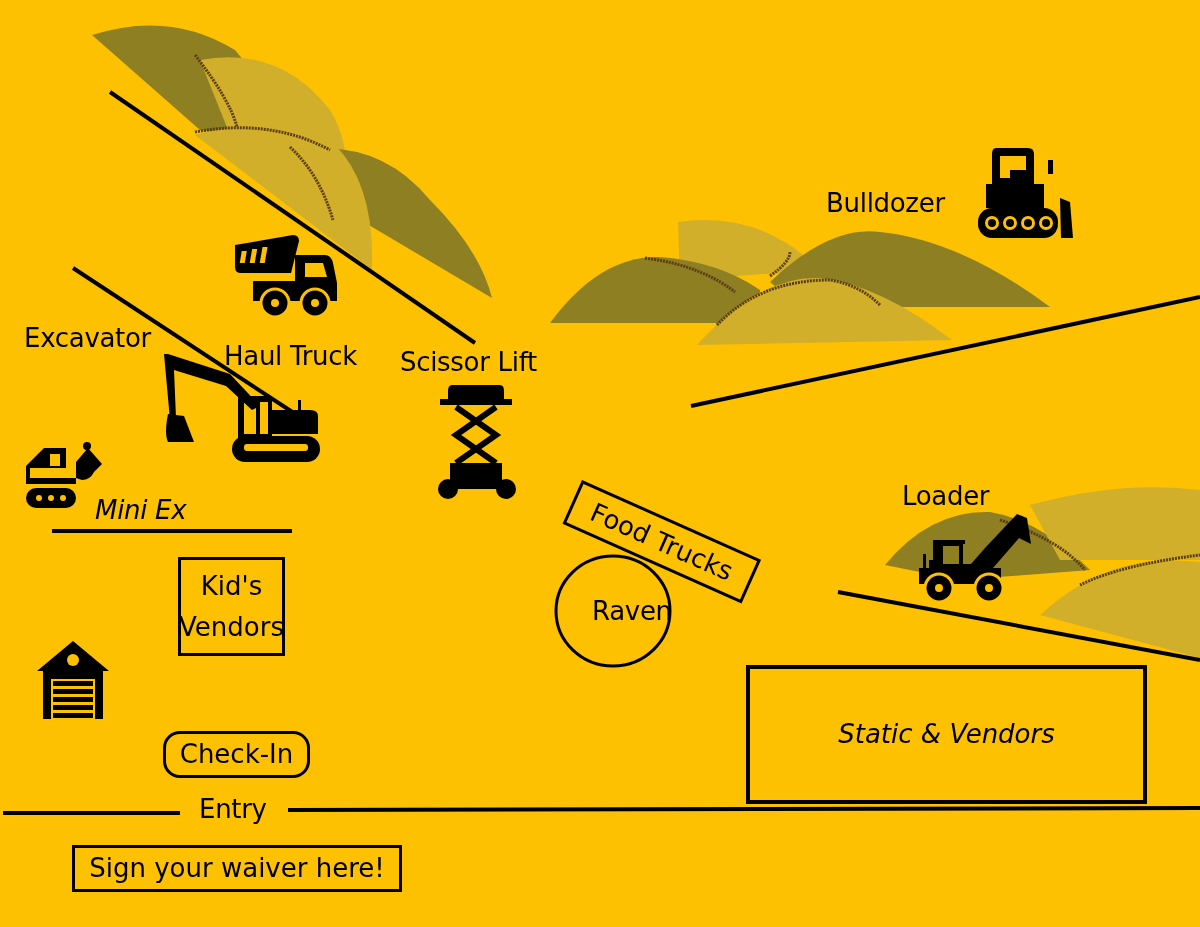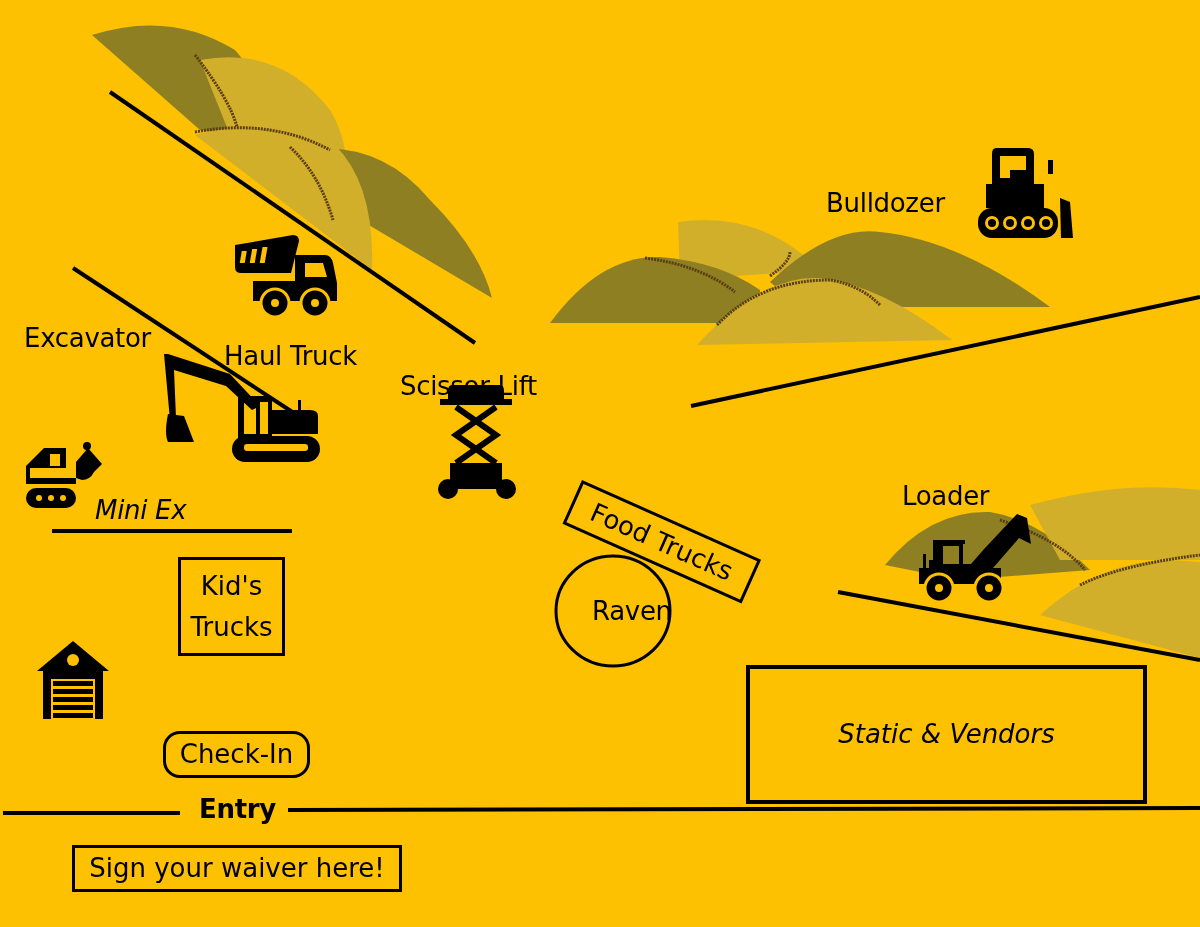--- a/index.html
+++ b/index.html
@@ -125,33 +125,33 @@
       <rect x="16" y="64" width="40" height="5" fill="#000"></rect>
       <rect x="16" y="72" width="40" height="5" fill="#000"></rect>
     </g>
 
     <ellipse cx="613" cy="611" rx="57" ry="55" fill="none" stroke="#000" stroke-width="3"></ellipse>
   </svg>
 
   <div class="lbl" style="left:826px;top:190px;">Bulldozer</div>
   <div class="lbl" style="left:224px;top:323px;margin-top:20px;">Haul Truck</div>
   <div class="lbl" style="left:24px;top:325px;">Excavator</div>
-  <div class="lbl" style="left:400px;top:349px;margin-top:24px;">Scissor Lift</div>
+  <div class="lbl" style="left:400px;top:349px;">Scissor Lift</div>
   <div class="lbl" style="left:95px;top:497px;font-style:italic;">Mini Ex</div>
   <div class="lbl" style="left:902px;top:483px;">Loader</div>
   <div class="lbl" style="left:592px;top:598px;">Raven</div>
-  <div class="lbl" style="left:199px;top:796px;font-weight:bold;">Entry</div>
+  <div class="lbl" style="left:199px;top:796px;">Entry</div>
 
   <div class="box" style="left:582px;top:480px;width:196px;height:48px;transform:rotate(24deg);transform-origin:0 0;border-width:3px;">
     <span>Food Trucks</span>
   </div>
 
   <div class="box" style="left:178px;top:557px;width:107px;height:99px;flex-direction:column;gap:8px;">
     <span>Kid's</span>
-    <span>Trucks</span>
+    <span>Vendors</span>
   </div>
 
   <div class="box" style="left:163px;top:731px;width:147px;height:47px;border-radius:17px;">
     <span>Check-In</span>
   </div>
 
   <div class="box" style="left:72px;top:845px;width:330px;height:47px;text-align:center;">
     <span>Sign your waiver here!</span>
   </div>
 

